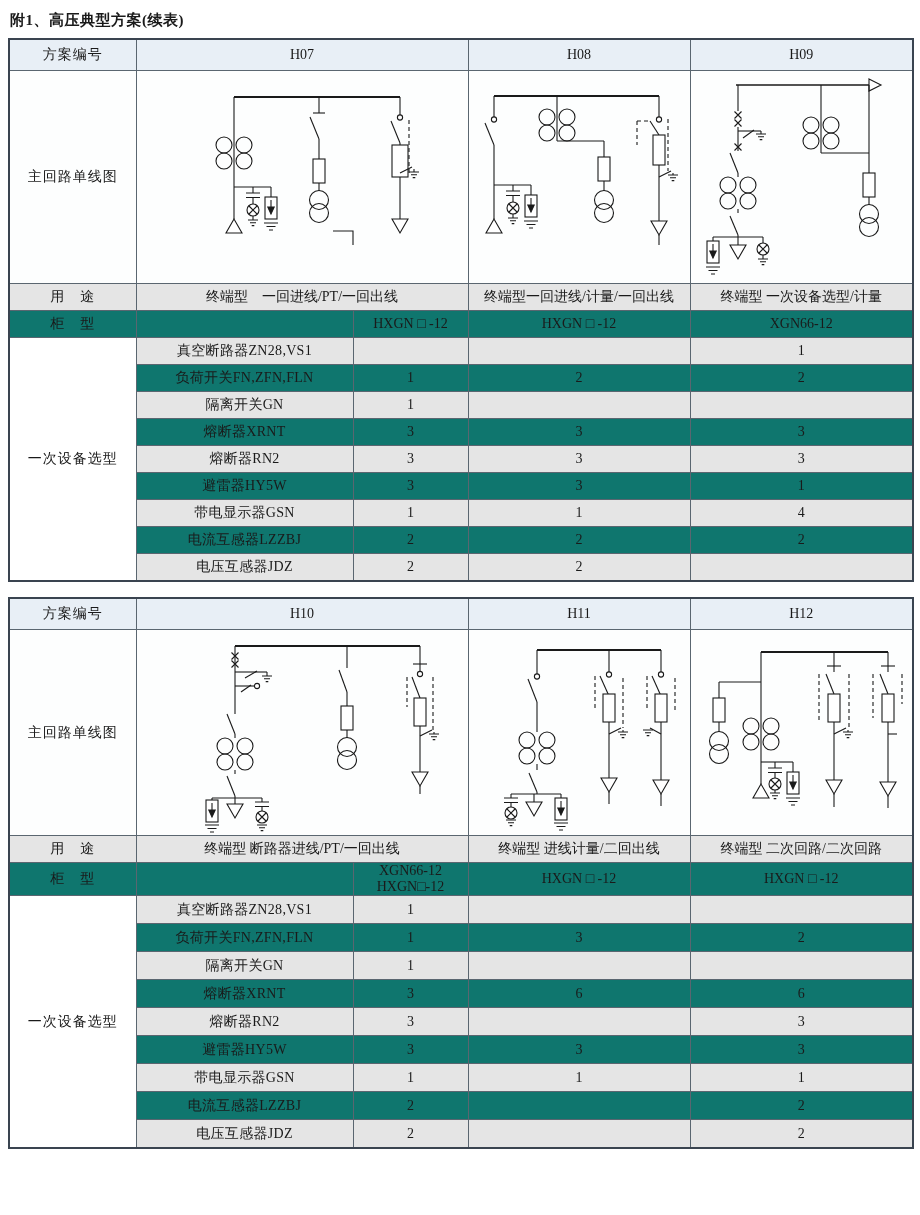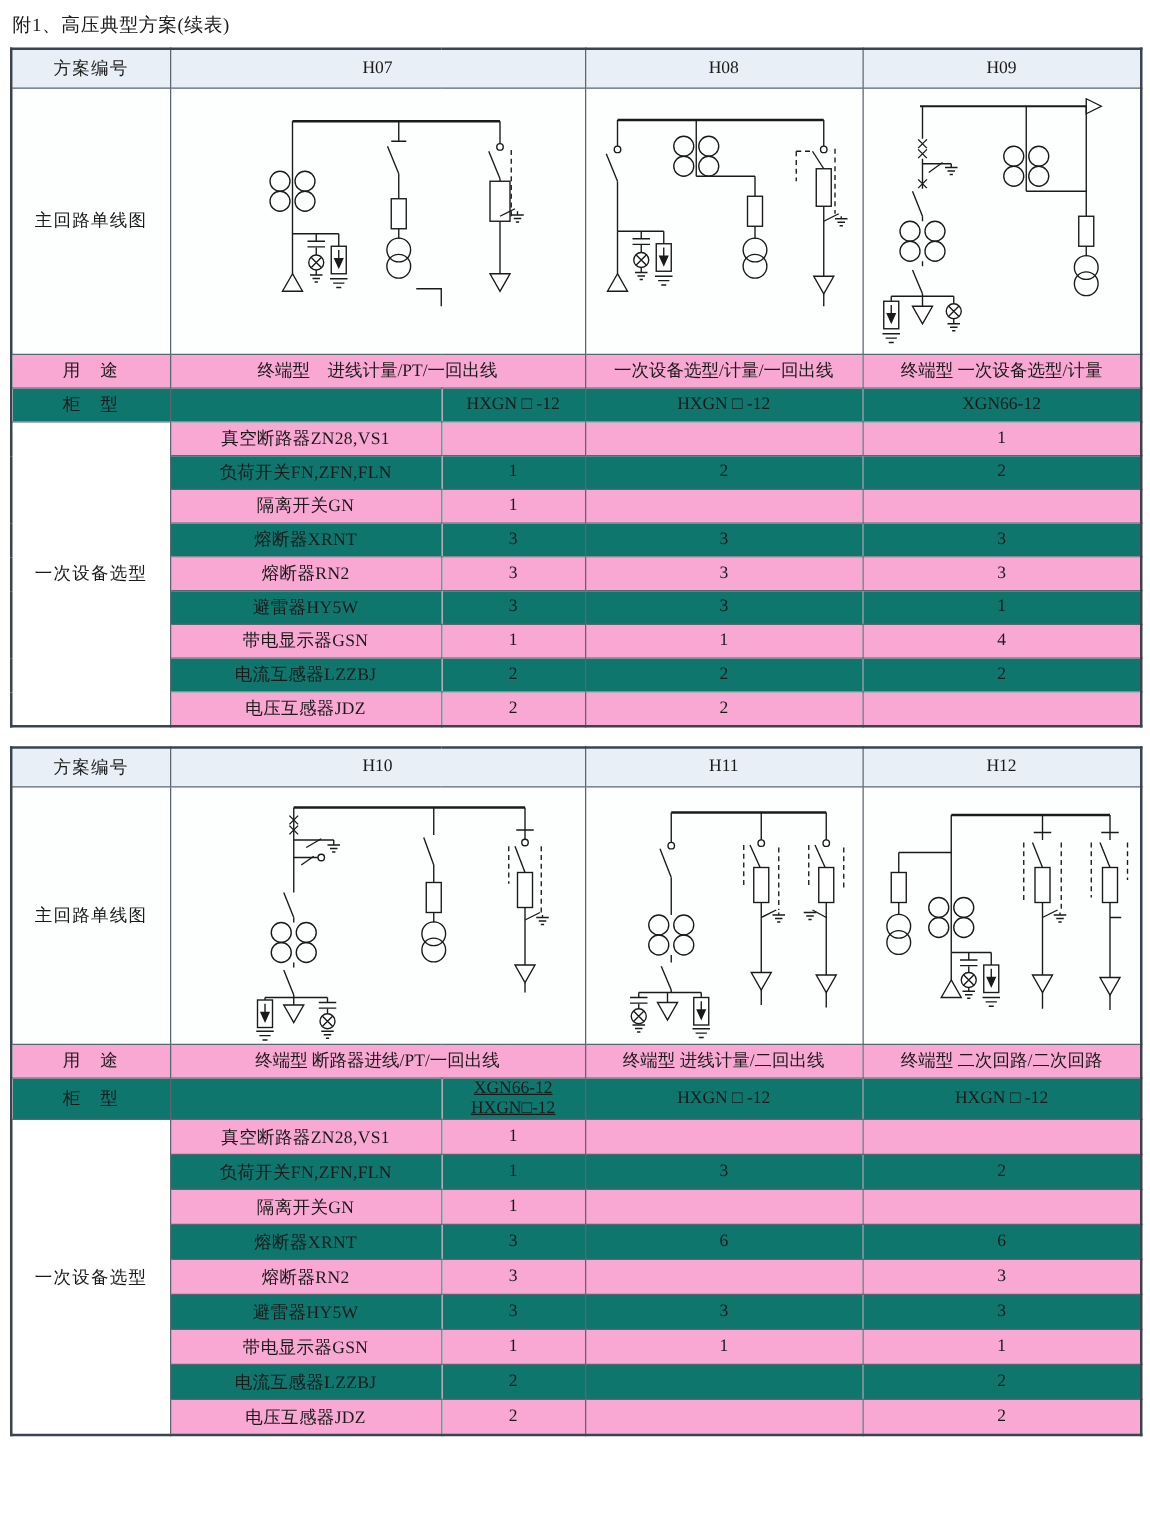--- a/index.html
+++ b/index.html
@@ -1,44 +1,44 @@
 <!DOCTYPE html>
 <html><head>
 <meta charset="utf-8">
 <style>
   html,body{margin:0;padding:0;}
   body{
     width:920px;height:1215px;background:#ffffff;overflow:hidden;
     font-family:"Liberation Serif","DejaVu Serif",serif;color:#1a1a1a;
   }
   .page-title{
-    font-size:15px;font-weight:normal;padding:11px 0 8px 10px;letter-spacing:.5px;
+    font-size:15px;font-weight:bold;padding:11px 0 8px 10px;letter-spacing:.5px;
   }
   table.scheme{
     border-collapse:collapse;table-layout:fixed;
     margin:0 0 15px 8px;width:904px;
     border:2px solid #3a4450;
   }
   table.scheme td{
     border:1px solid #5a6670;
     font-size:14px;text-align:center;vertical-align:middle;
     padding:0;overflow:hidden;
   }
   td.rowlabel{letter-spacing:1px;}
   td.eq-name{text-align:left;padding-left:9px;letter-spacing:.3px;}
-  tr.tint td{background:#f9a8d4;}
+  tr.tint td{background:#e5e5e5;}
   tr.plain td{background:#0f766e;}
   tr.hdr td{height:30px;background:#e8eff6;}
   tr.usage td{height:26px;}
   tr.cab td{height:26px;}
   table.t1 tr.diag td{height:212px;background:#fdfefe;}
   table.t2 tr.diag td{height:205px;background:#fdfefe;}
   table.t1 tr.eq td{height:26px;}
   table.t2 tr.eq td{height:27px;}
-  td.small-cab{font-size:11px;letter-spacing:0;text-decoration:underline;}
+  td.small-cab{font-size:11px;letter-spacing:0;}
   svg.diag{display:block;margin:0 auto;}
   .defs-holder{position:absolute;width:0;height:0;}
 </style>
 </head>
 <body>
 
 <svg class="defs-holder">
   <defs>
     <g id="ctg">
       <circle cx="-10" cy="8" r="8"></circle>
@@ -217,22 +217,22 @@
         <path d="M72,164V170"></path>
             <use href="#lamp" x="72" y="176"></use>
             <path d="M72,182V186"></path>
             <use href="#gnds" x="72" y="186"></use>
       </svg>
     </td>
   </tr>
 
   <tr class="usage tint">
     <td class="rowlabel">用　途</td>
-    <td colspan="2">终端型　进线计量/PT/一回出线</td>
-    <td>一次设备选型/计量/一回出线</td>
+    <td colspan="2">终端型　一回进线/PT/一回出线</td>
+    <td>终端型一回进线/计量/一回出线</td>
     <td>终端型 一次设备选型/计量</td>
   </tr>
 
   <tr class="cab plain">
     <td class="rowlabel">柜　型</td>
     <td></td>
     <td>HXGN □ -12</td>
     <td>HXGN □ -12</td>
     <td>XGN66-12</td>
   </tr>

